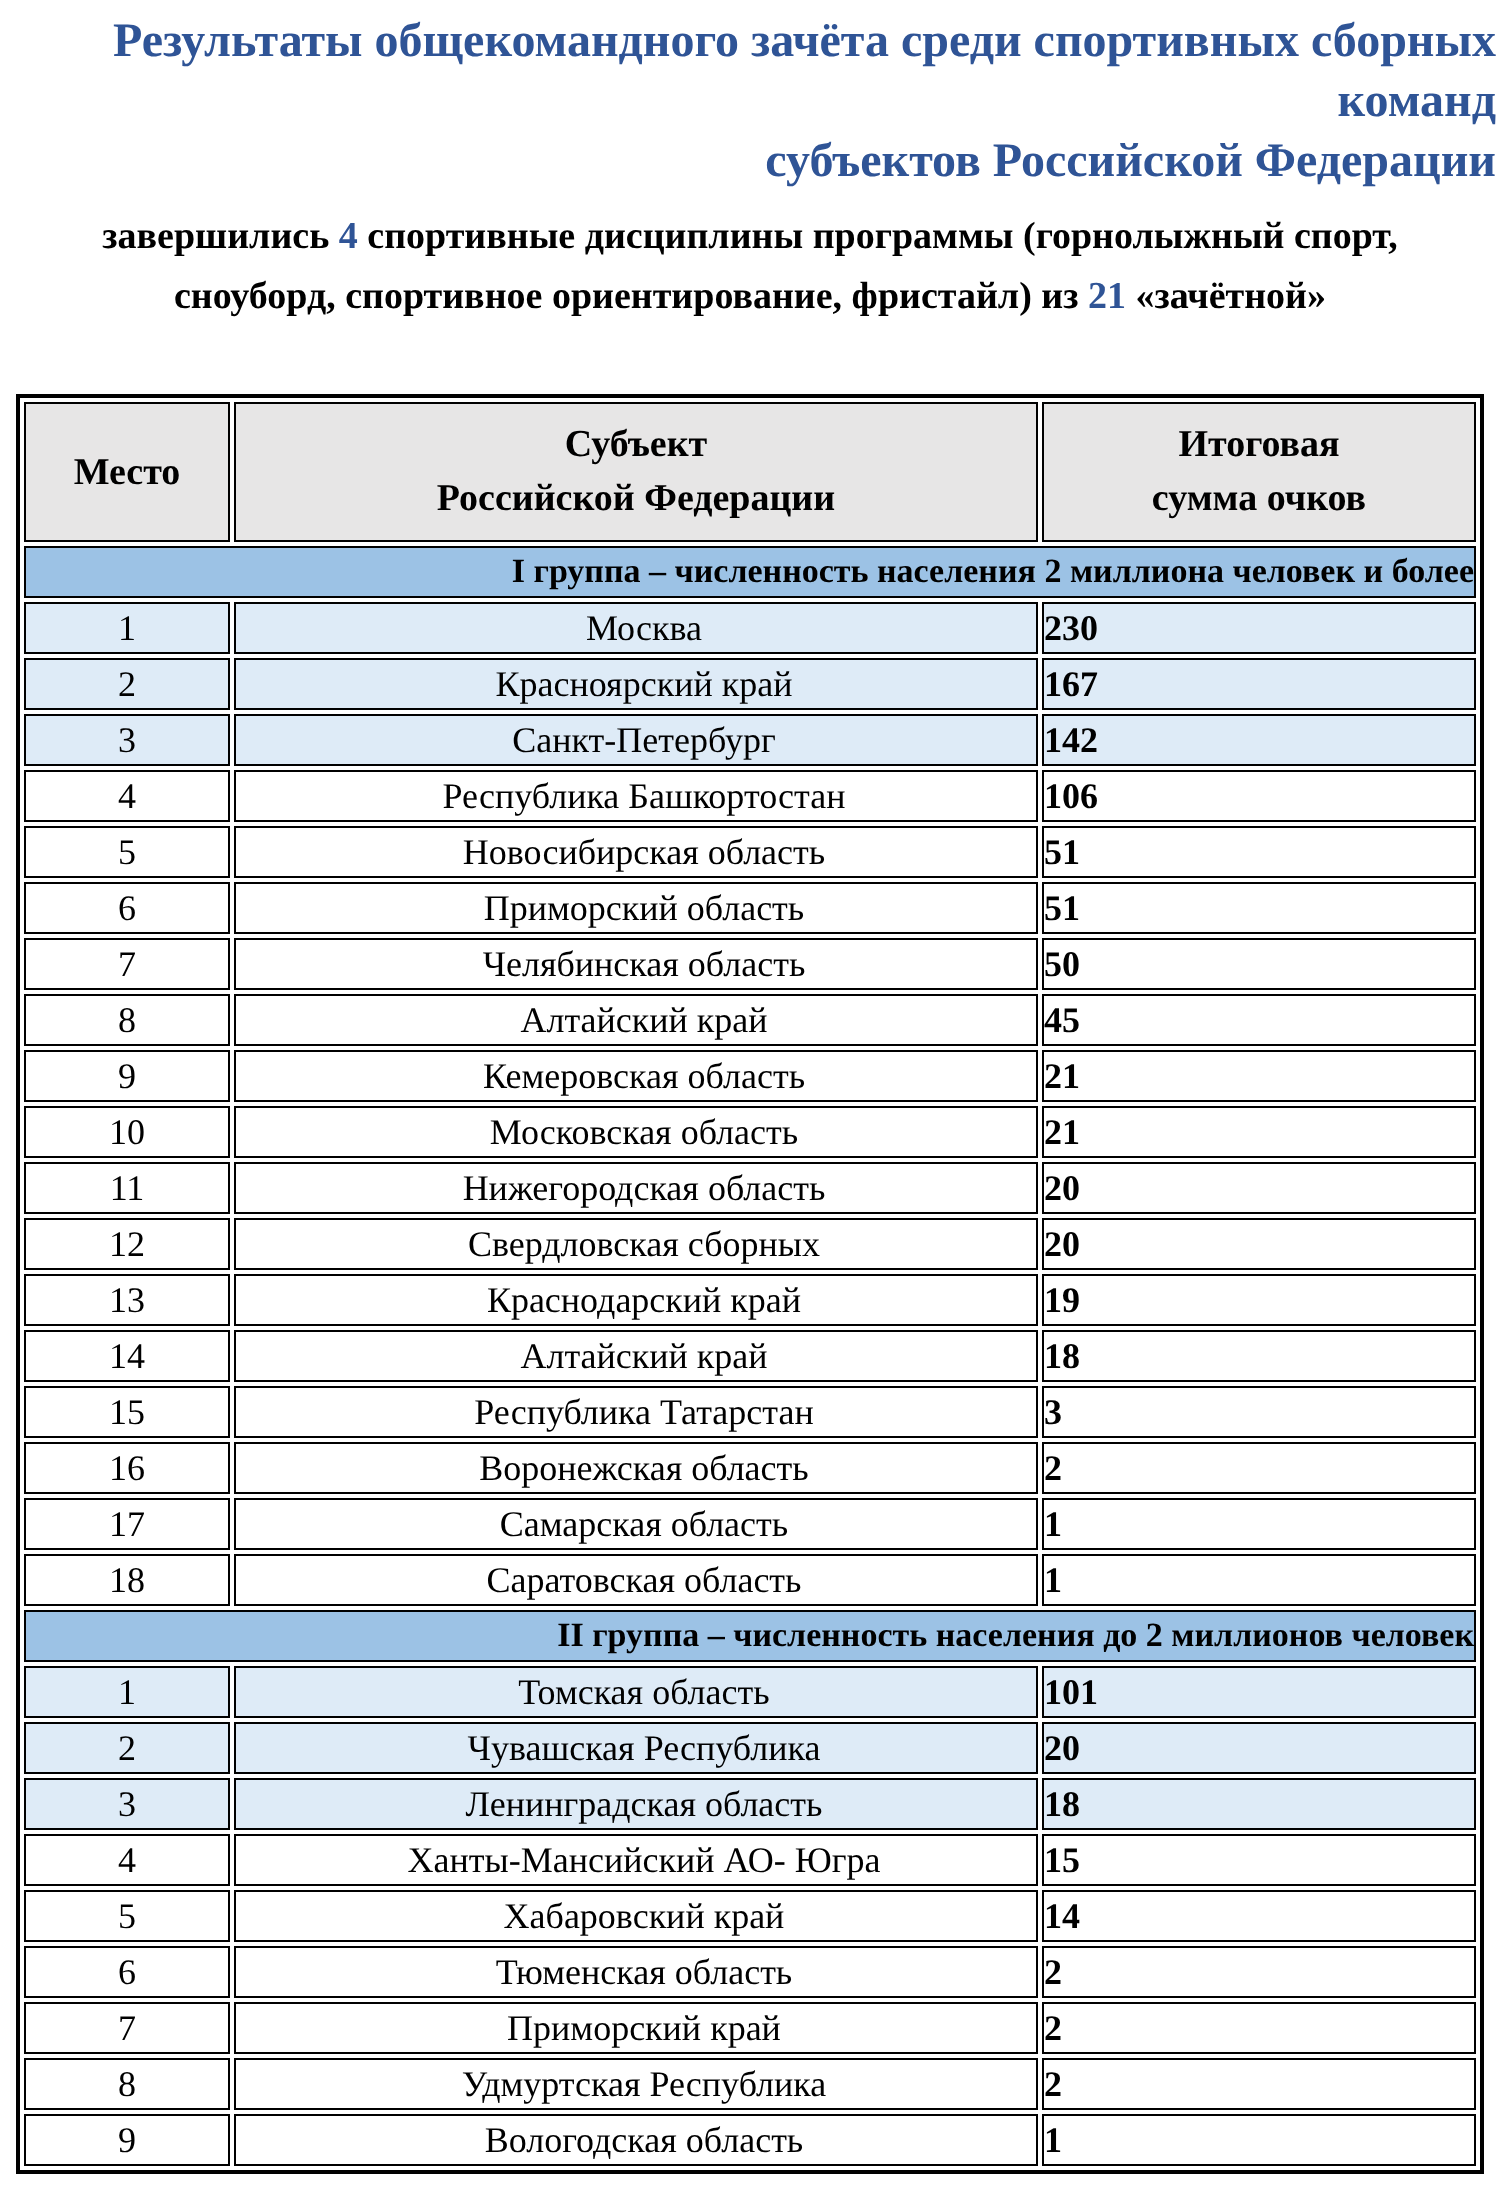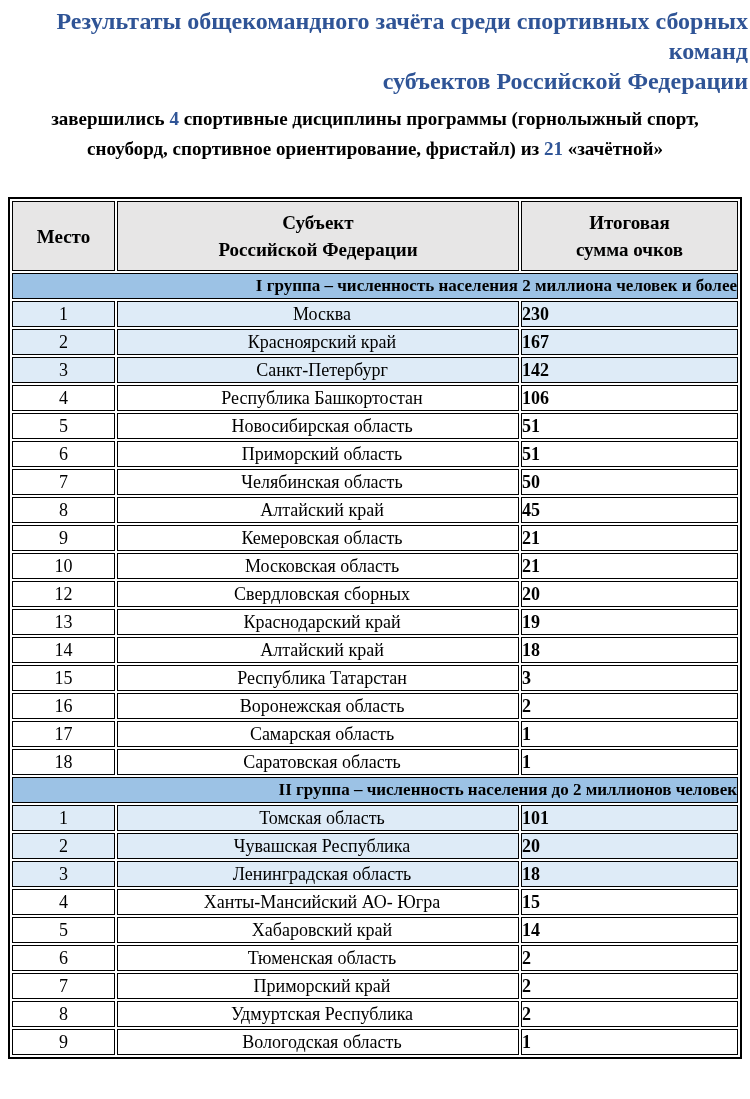--- a/index.html
+++ b/index.html
@@ -185,20 +185,25 @@
           <td class="place">9</td>
           <td class="subject">Кемеровская область</td>
           <td class="points">21</td>
         </tr>
         <tr class="data-row">
           <td class="place">10</td>
           <td class="subject">Московская область</td>
           <td class="points">21</td>
         </tr>
         <tr class="data-row">
+          <td class="place">11</td>
+          <td class="subject">Нижегородская область</td>
+          <td class="points">20</td>
+        </tr>
+        <tr class="data-row">
           <td class="place">12</td>
           <td class="subject">Свердловская сборных</td>
           <td class="points">20</td>
         </tr>
         <tr class="data-row">
           <td class="place">13</td>
           <td class="subject">Краснодарский край</td>
           <td class="points">19</td>
         </tr>
         <tr class="data-row">

